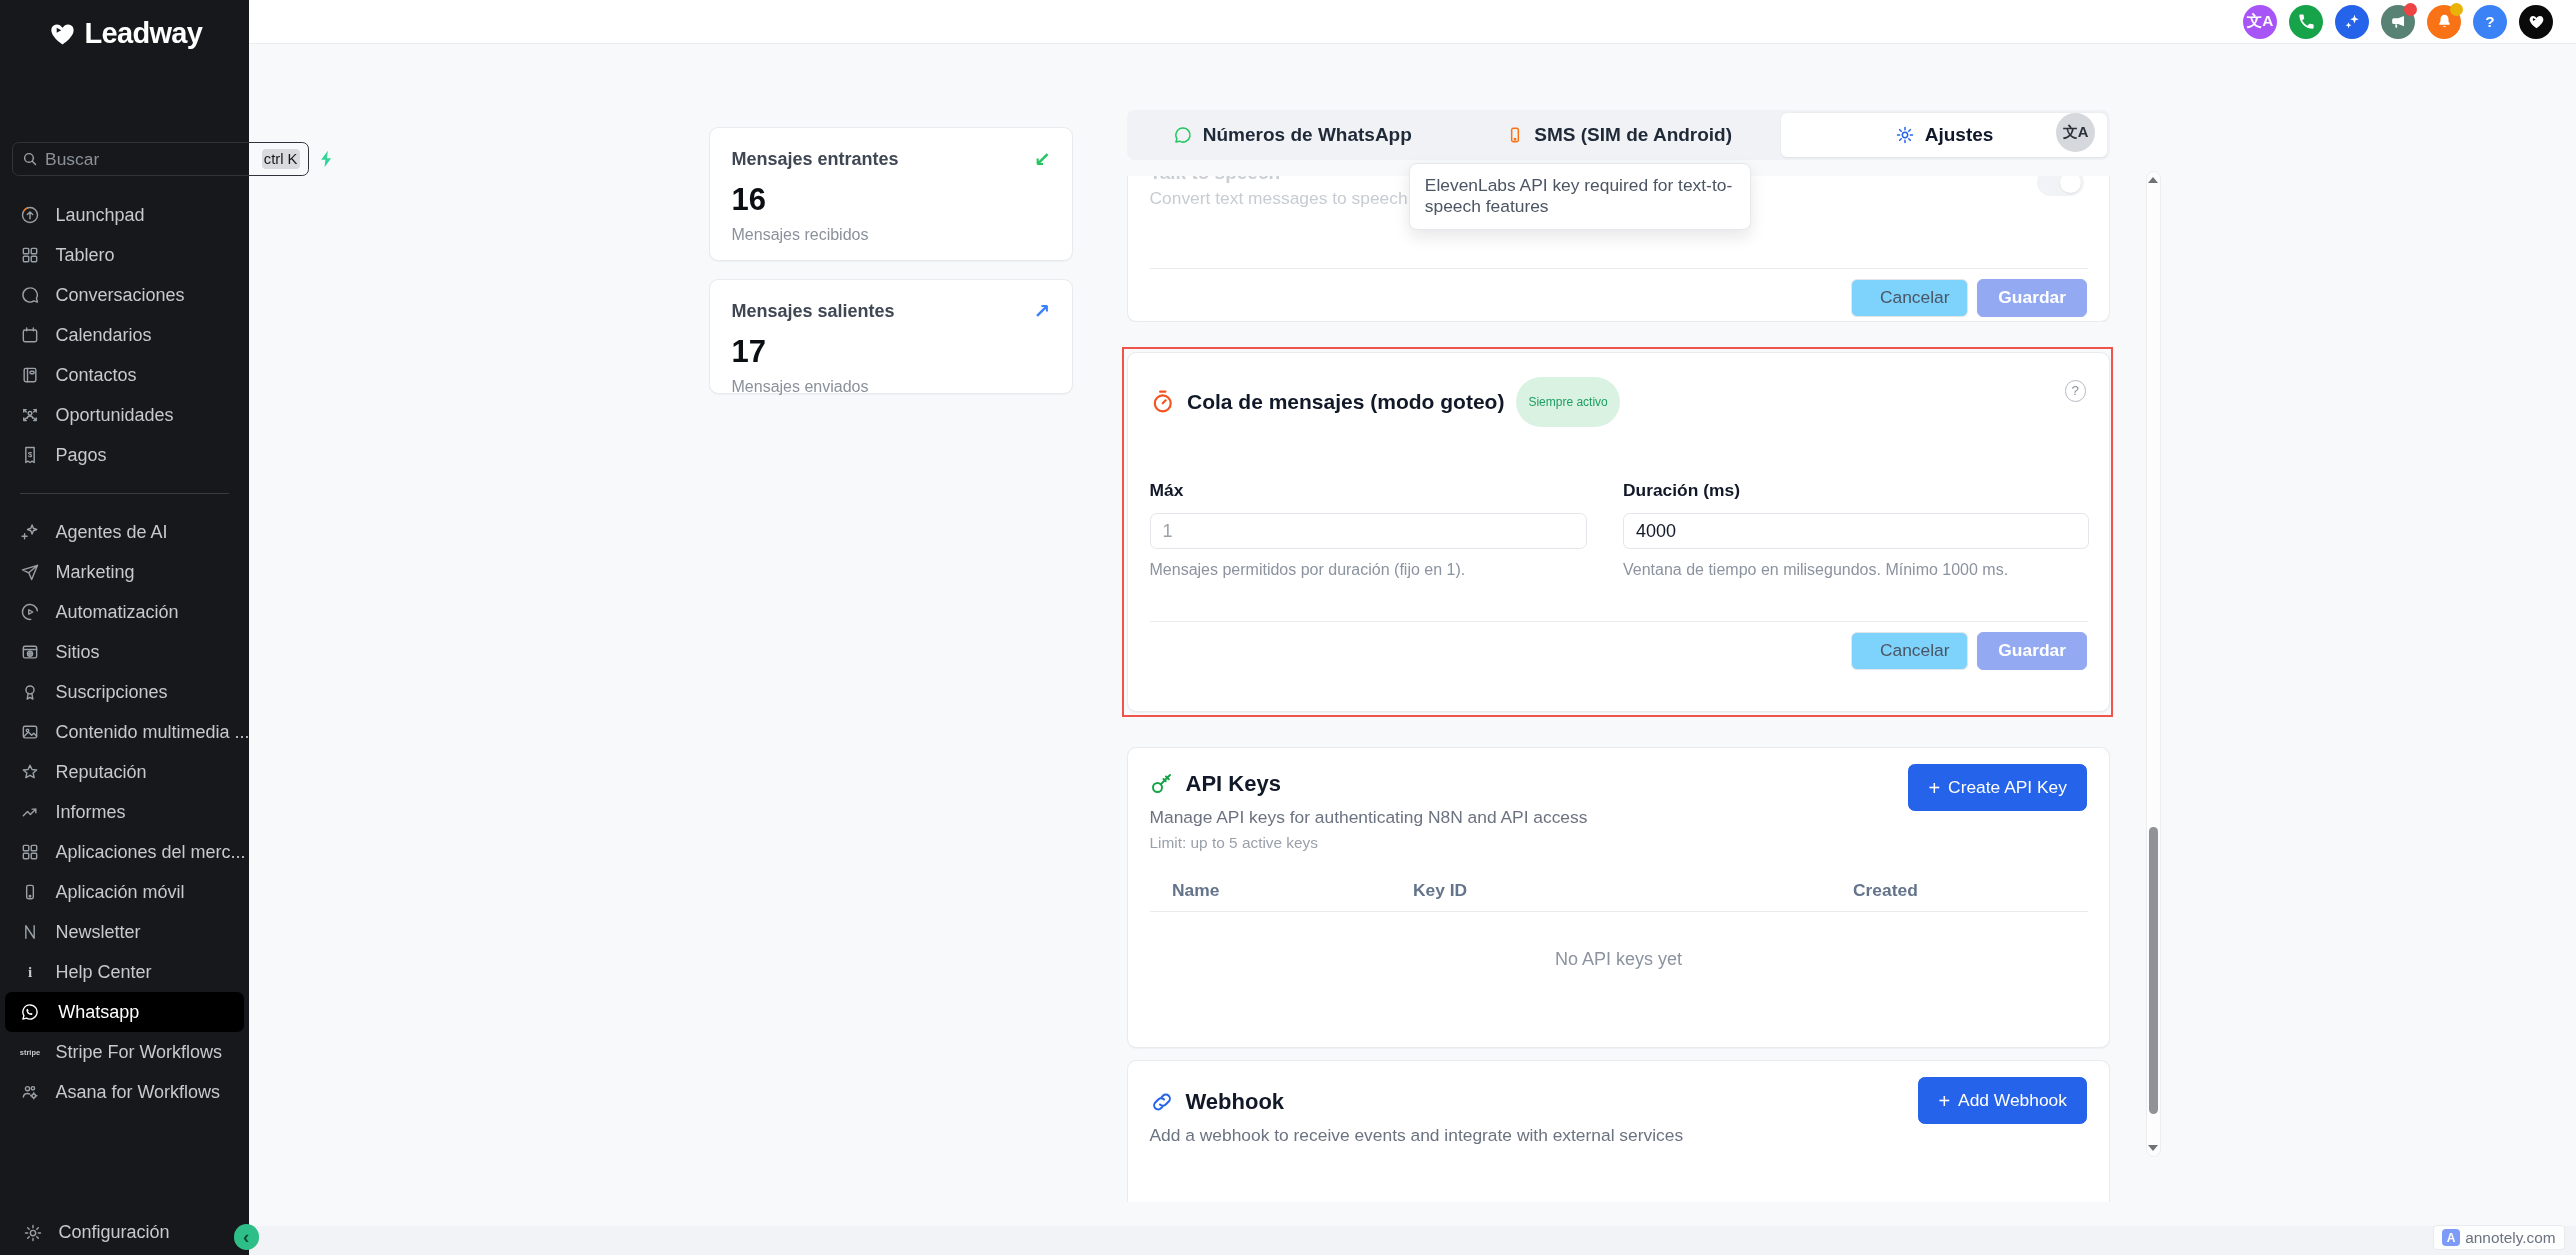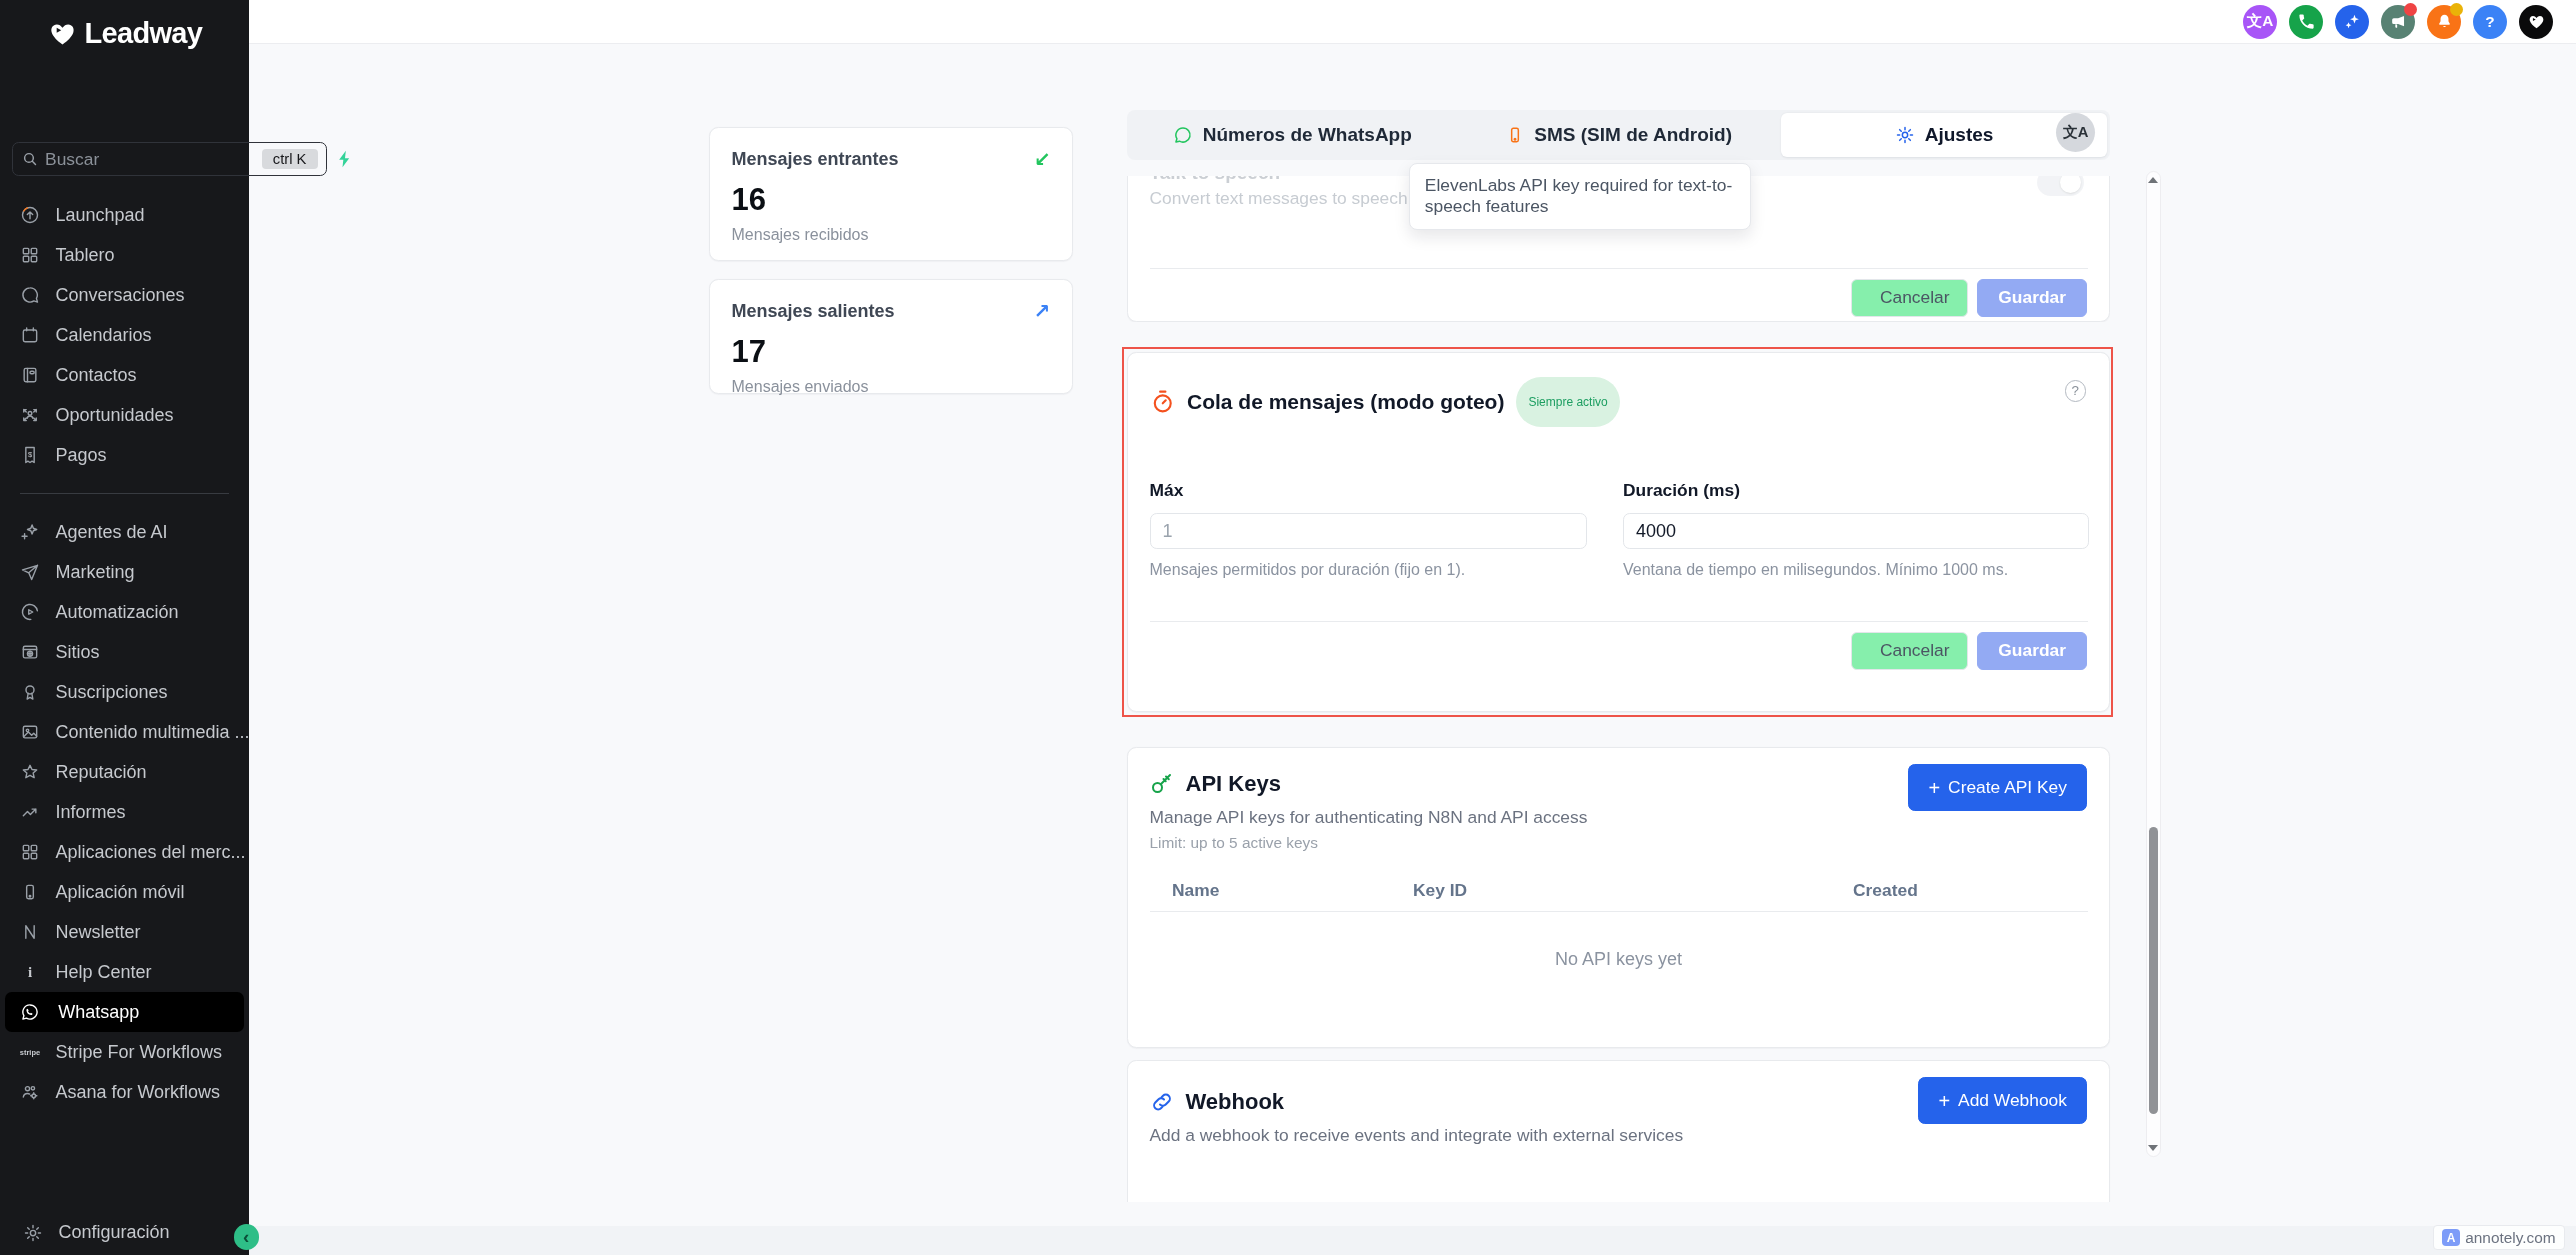--- a/index.html
+++ b/index.html
@@ -29,21 +29,21 @@
   .search-row { position:absolute; left:12px; top:142px; width:225px; height:34px;
                 display:flex; align-items:center; gap:6.7px; }
   .search-box { flex:1; height:34px; border:0.7px solid #30333a; border-radius:6.7px;
                 display:flex; align-items:center; padding:0 8px; gap:6.7px; }
   .search-box svg { width:17.4px; height:17.4px; stroke:#9aa0a8; fill:none; stroke-width:2;
                     stroke-linecap:round; flex:none; }
   .search-input { flex:1; min-width:0; background:transparent; border:none; outline:none;
                   color:#cfd3d8; font-size:17.4px; font-family:inherit; }
   .search-input::placeholder { color:#8b9199; }
   .kbd { background:#d8dadd; color:#17181b; font-size:14.8px; border-radius:4px;
-         padding:2px 11px; flex:none; }
+         padding:2px 2px; flex:none; }
   .bolt-btn { width:24px; height:34px; display:flex; align-items:center; justify-content:center;
               cursor:pointer; flex:none; }
   .bolt-btn svg { width:20px; height:20px; fill:#34d399; }
 
   .nav { position:absolute; left:0; top:195px; right:0; }
   .nav-item { display:flex; align-items:center; gap:15.4px; height:40px;
               padding:0 8px 0 20px; color:#c6c9ce; font-size:18px; cursor:pointer;
               white-space:nowrap; }
   .nav-item .ni { width:20px; height:20px; stroke:#9aa0a8; fill:none; stroke-width:1.7;
                   stroke-linecap:round; stroke-linejoin:round; flex:none; }
@@ -114,21 +114,21 @@
                   border-radius:50%; background:#fff; box-shadow:0 0.7px 2px rgba(0,0,0,.15); }
   .cardA-divider { position:absolute; left:21.5px; right:21.5px; top:118px; border-top:0.7px solid #e9ebee; }
   .btn-row-A { position:absolute; right:22px; top:129px; display:flex; gap:9.4px; }
   .tooltip { position:absolute; left:1160px; top:119px; width:342px; background:#fff;
              border:0.7px solid #e6e8ec; border-radius:8px; padding:11.4px 14.8px;
              box-shadow:0 6.7px 16px rgba(16,24,40,.10); font-size:17.4px; color:#4b5563;
              z-index:10; }
 
   .btn { font-family:inherit; font-size:17.4px; border-radius:6px; padding:7.4px 17.4px;
          cursor:pointer; }
-  .btn-cancel { background:#86efac; border:0.7px solid #e3e6ea; color:#4b5563;padding-left:28px; }
+  .btn-cancel { background:#7dd3fc; border:0.7px solid #e3e6ea; color:#4b5563;padding-left:28px; }
   .btn-save { background:#93aaf3; border:0.7px solid #93aaf3; color:#fff; font-weight:bold;
               padding:7.4px 20px; }
   .btn-primary { background:#2563eb; border:0.7px solid #2563eb; color:#fff; font-size:17.4px;
                  border-radius:6.7px; padding:12px 19px; display:flex; align-items:center;
                  gap:8px; cursor:pointer; font-family:inherit; }
   .btn-primary .plus { font-size:20px; font-weight:normal; line-height:0; }
 
   
   .red-rect { position:absolute; left:873px; top:303px; width:991px; height:370px;
               border:2.7px solid #ee5449; z-index:20; pointer-events:none; }

